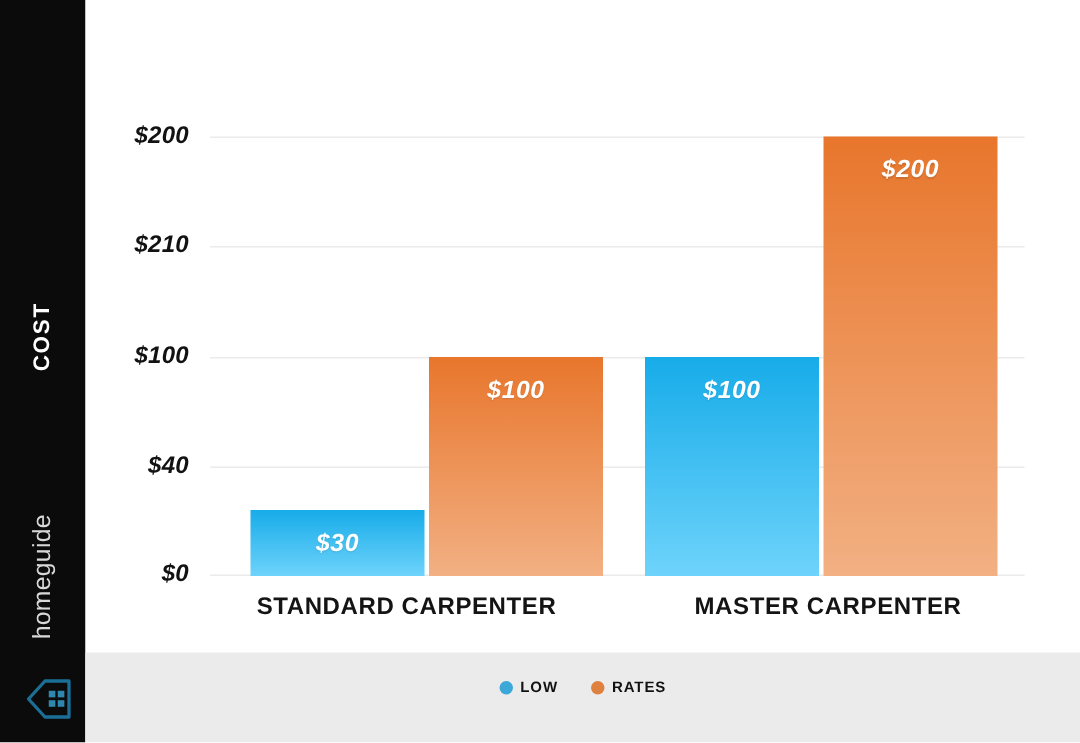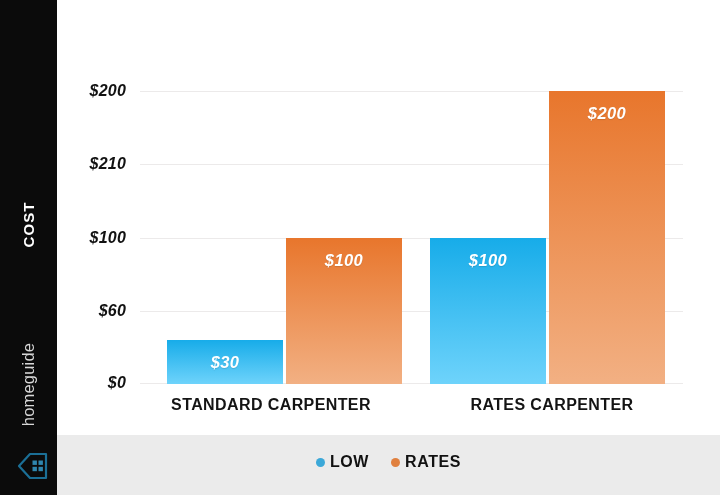--- a/index.html
+++ b/index.html
@@ -166,21 +166,21 @@
     align-items: center;
     gap: 5px;
   }
   .legend-dot {
     width: 9px;
     height: 9px;
     border-radius: 50%;
     display: block;
   }
   .legend-text {
-    font-size: 16px;
+    font-size: 10px;
     font-weight: bold;
     color: #111111;
     letter-spacing: 0.6px;
   }
 </style>
 </head>
 <body>
 
 <div id="root">
 
@@ -206,21 +206,21 @@
       <div class="gridline" style="top:0px;">
         <span class="ytick">$200</span>
       </div>
       <div class="gridline" style="top:73.25px;">
         <span class="ytick">$210</span>
       </div>
       <div class="gridline" style="top:146.5px;">
         <span class="ytick">$100</span>
       </div>
       <div class="gridline" style="top:219.75px;">
-        <span class="ytick">$60</span>
+        <span class="ytick">$40</span>
       </div>
       <div class="gridline" style="top:292px;">
         <span class="ytick">$0</span>
       </div>
 
       <div class="bar low" style="left:27px; width:116px; height:43.95px;text-align:center;">
         <span class="bar-value">$30</span>
       </div>
 
       <div class="bar high" style="left:146px; width:116px; height:146.5px;">
@@ -230,21 +230,21 @@
       <div class="bar low" style="left:290px; width:116px; height:146.5px;">
         <span class="bar-value">$100</span>
       </div>
 
       <div class="bar high" style="left:409px; width:116px; height:293px;">
         <span class="bar-value">$200</span>
       </div>
     </div>
 
     <div class="cat-label" style="left:83px; width:262px;">STANDARD CARPENTER</div>
-    <div class="cat-label" style="left:364px; width:262px;">RATES CARPENTER</div>
+    <div class="cat-label" style="left:364px; width:262px;">MASTER CARPENTER</div>
   </div>
 
   <div id="legend-band">
     <div id="legend">
       <div class="legend-item">
         <span class="legend-dot" style="background:#3ba8d8;"></span>
         <span class="legend-text">LOW</span>
       </div>
       <div class="legend-item">
         <span class="legend-dot" style="background:#e0803f;"></span>

